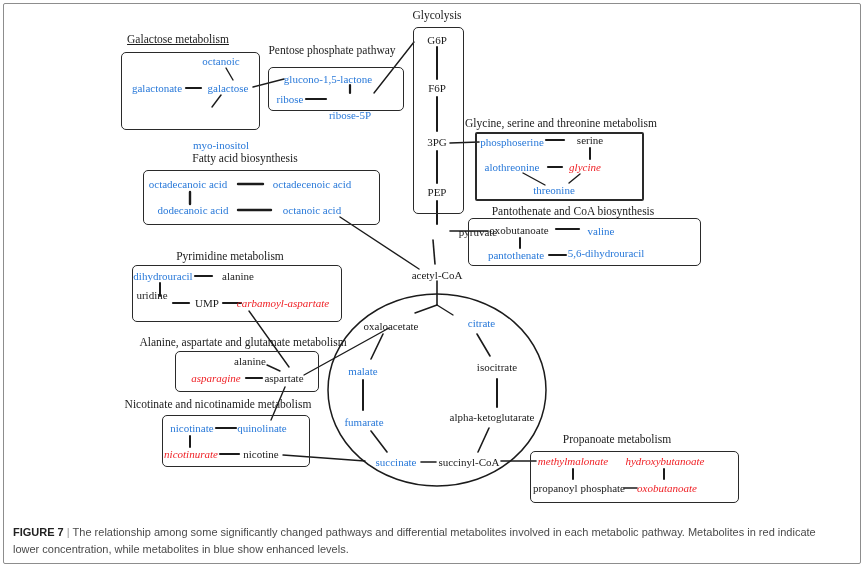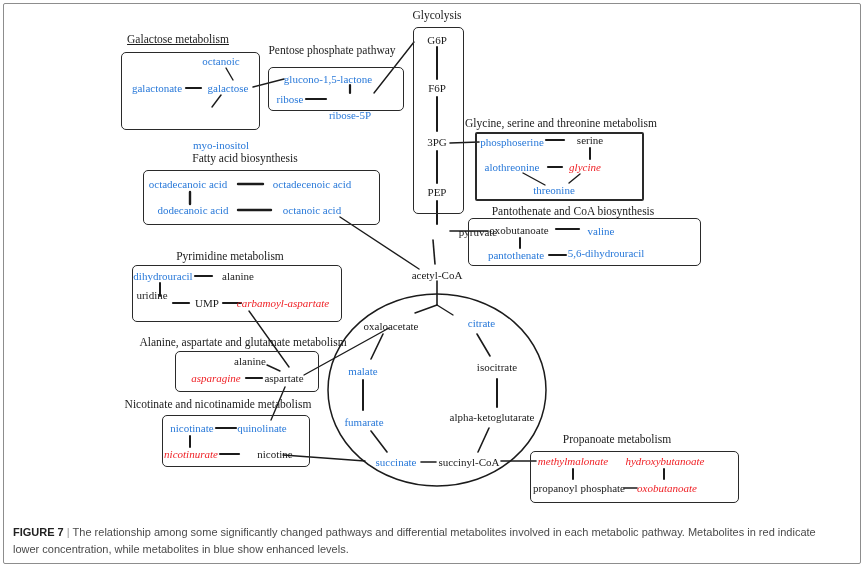--- a/index.html
+++ b/index.html
@@ -134,21 +134,21 @@
       <div class="node black" style="left: 238px; top: 276px;">alanine</div>
       <div class="node black" style="left: 152px; top: 295px;">uridine</div>
       <div class="node black" style="left: 207px; top: 303px;">UMP</div>
       <div class="node red" style="left: 283px; top: 303px;">carbamoyl-aspartate</div>
       <div class="node black" style="left: 250px; top: 361px;">alanine</div>
       <div class="node red" style="left: 216px; top: 378px;">asparagine</div>
       <div class="node black" style="left: 284px; top: 378px;">aspartate</div>
       <div class="node blue" style="left: 192px; top: 428px;">nicotinate</div>
       <div class="node blue" style="left: 262px; top: 428px;">quinolinate</div>
       <div class="node red" style="left: 191px; top: 454px;">nicotinurate</div>
-      <div class="node black" style="left: 261px; top: 454px; margin-left: 14px;">nicotine</div>
+      <div class="node black" style="left: 261px; top: 454px;">nicotine</div>
       <div class="node black" style="left: 391px; top: 326px;">oxaloacetate</div>
       <div class="node blue" style="left: 470px; top: 323px; padding-left: 23px;">citrate</div>
       <div class="node blue" style="left: 363px; top: 371px;">malate</div>
       <div class="node black" style="left: 497px; top: 367px;">isocitrate</div>
       <div class="node blue" style="left: 364px; top: 422px;">fumarate</div>
       <div class="node black" style="left: 492px; top: 417px;">alpha-ketoglutarate</div>
       <div class="node blue" style="left: 396px; top: 462px;">succinate</div>
       <div class="node black" style="left: 469px; top: 462px;">succinyl-CoA</div>
       <div class="node red" style="left: 573px; top: 461px;">methylmalonate</div>
       <div class="node red" style="left: 665px; top: 461px;">hydroxybutanoate</div>

